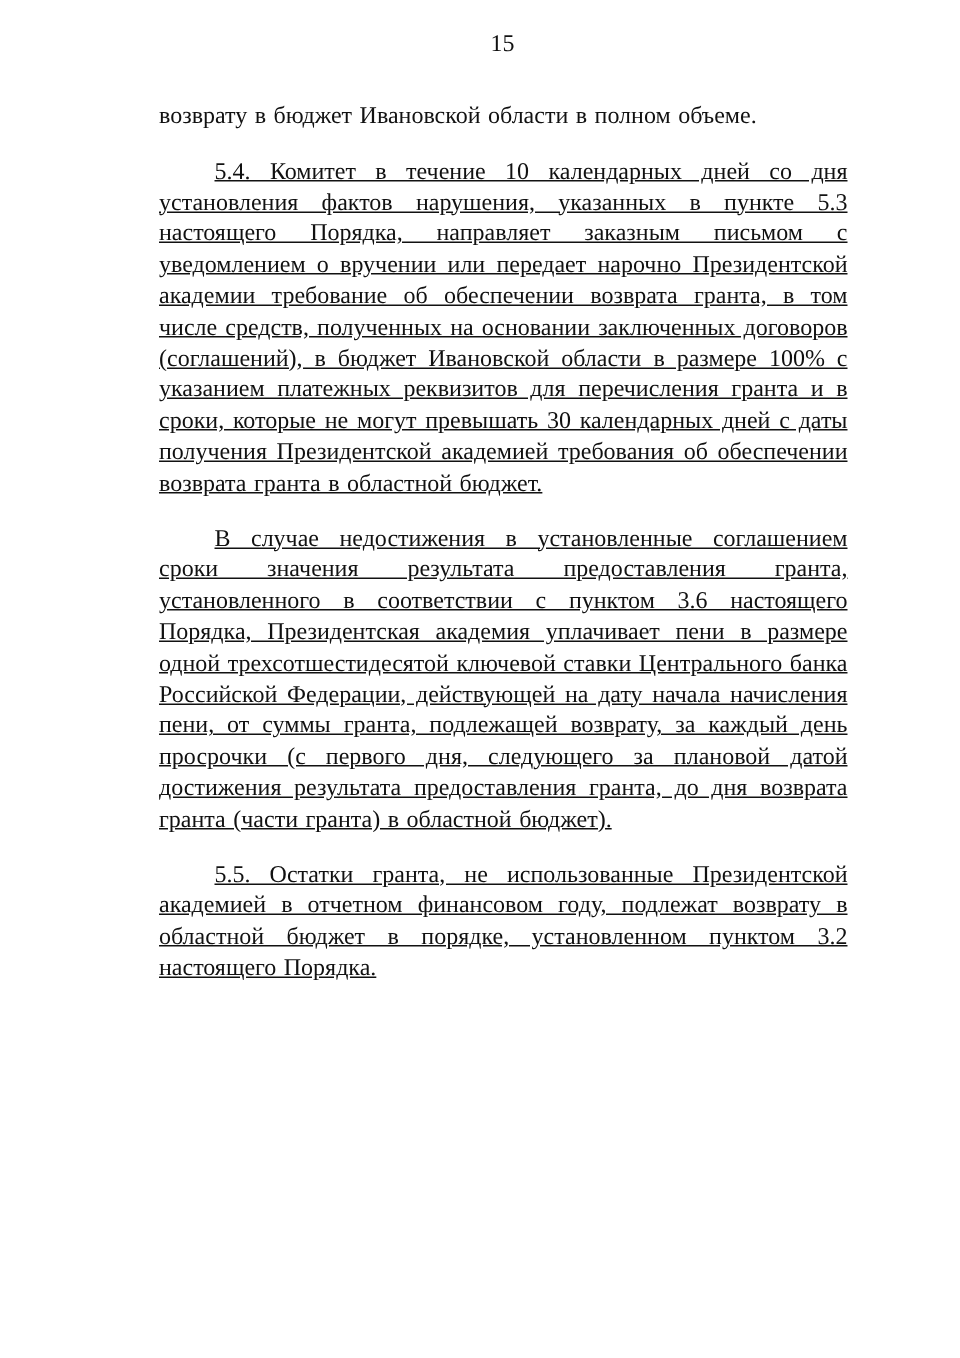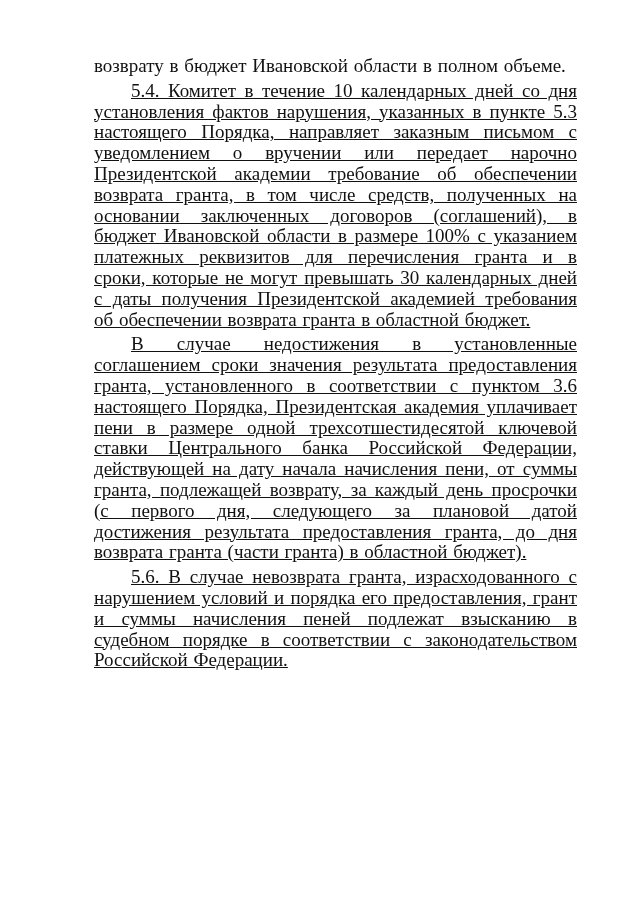--- a/index.html
+++ b/index.html
@@ -26,35 +26,36 @@
     font-size: 16px;
     color: #111111;
   }
   .document-body {
     position: absolute;
     top: 52px;
     left: 90px;
     width: 491px;
   }
   .para {
-    margin: 4px;
-    font-size: 19px;
+    margin: 16px;
+    font-size: 16px;
     line-height: 20.8px;
     text-align: justify;
     text-align-last: left;
     word-spacing: 1px;
   }
   .para.indent {
     text-indent: 37px;
     text-decoration: underline;
   }
 </style>
 </head>
 <body>
 
 <div class="page">
+  <div class="page-number">15</div>
   <div class="document-body">
       <p class="para">возврату в бюджет Ивановской области в полном объеме.</p>
       <p class="para indent">5.4. Комитет в течение 10 календарных дней со дня установления фактов нарушения, указанных в пункте 5.3 настоящего Порядка, направляет заказным письмом с уведомлением о вручении или передает нарочно Президентской академии требование об обеспечении возврата гранта, в том числе средств, полученных на основании заключенных договоров (соглашений), в бюджет Ивановской области в размере 100% с указанием платежных реквизитов для перечисления гранта и в сроки, которые не могут превышать 30 календарных дней с даты получения Президентской академией требования об обеспечении возврата гранта в областной бюджет.</p>
       <p class="para indent">В случае недостижения в установленные соглашением сроки значения результата предоставления гранта, установленного в соответствии с пунктом 3.6 настоящего Порядка, Президентская академия уплачивает пени в размере одной трехсотшестидесятой ключевой ставки Центрального банка Российской Федерации, действующей на дату начала начисления пени, от суммы гранта, подлежащей возврату, за каждый день просрочки (с первого дня, следующего за плановой датой достижения результата предоставления гранта, до дня возврата гранта (части гранта) в областной бюджет).</p>
-      <p class="para indent">5.6. В случае невозврата гранта, израсходованного с нарушением условий и порядка его предоставления, грант и суммы начисления пеней подлежат взысканию в судебном порядке в соответствии с законодательством Российской Федерации.</p>
+      <p class="para indent">5.5. Остатки гранта, не использованные Президентской академией в отчетном финансовом году, подлежат возврату в областной бюджет в порядке, установленном пунктом 3.2 настоящего Порядка.</p>
     </div>
 </div>
 
 </body></html>

